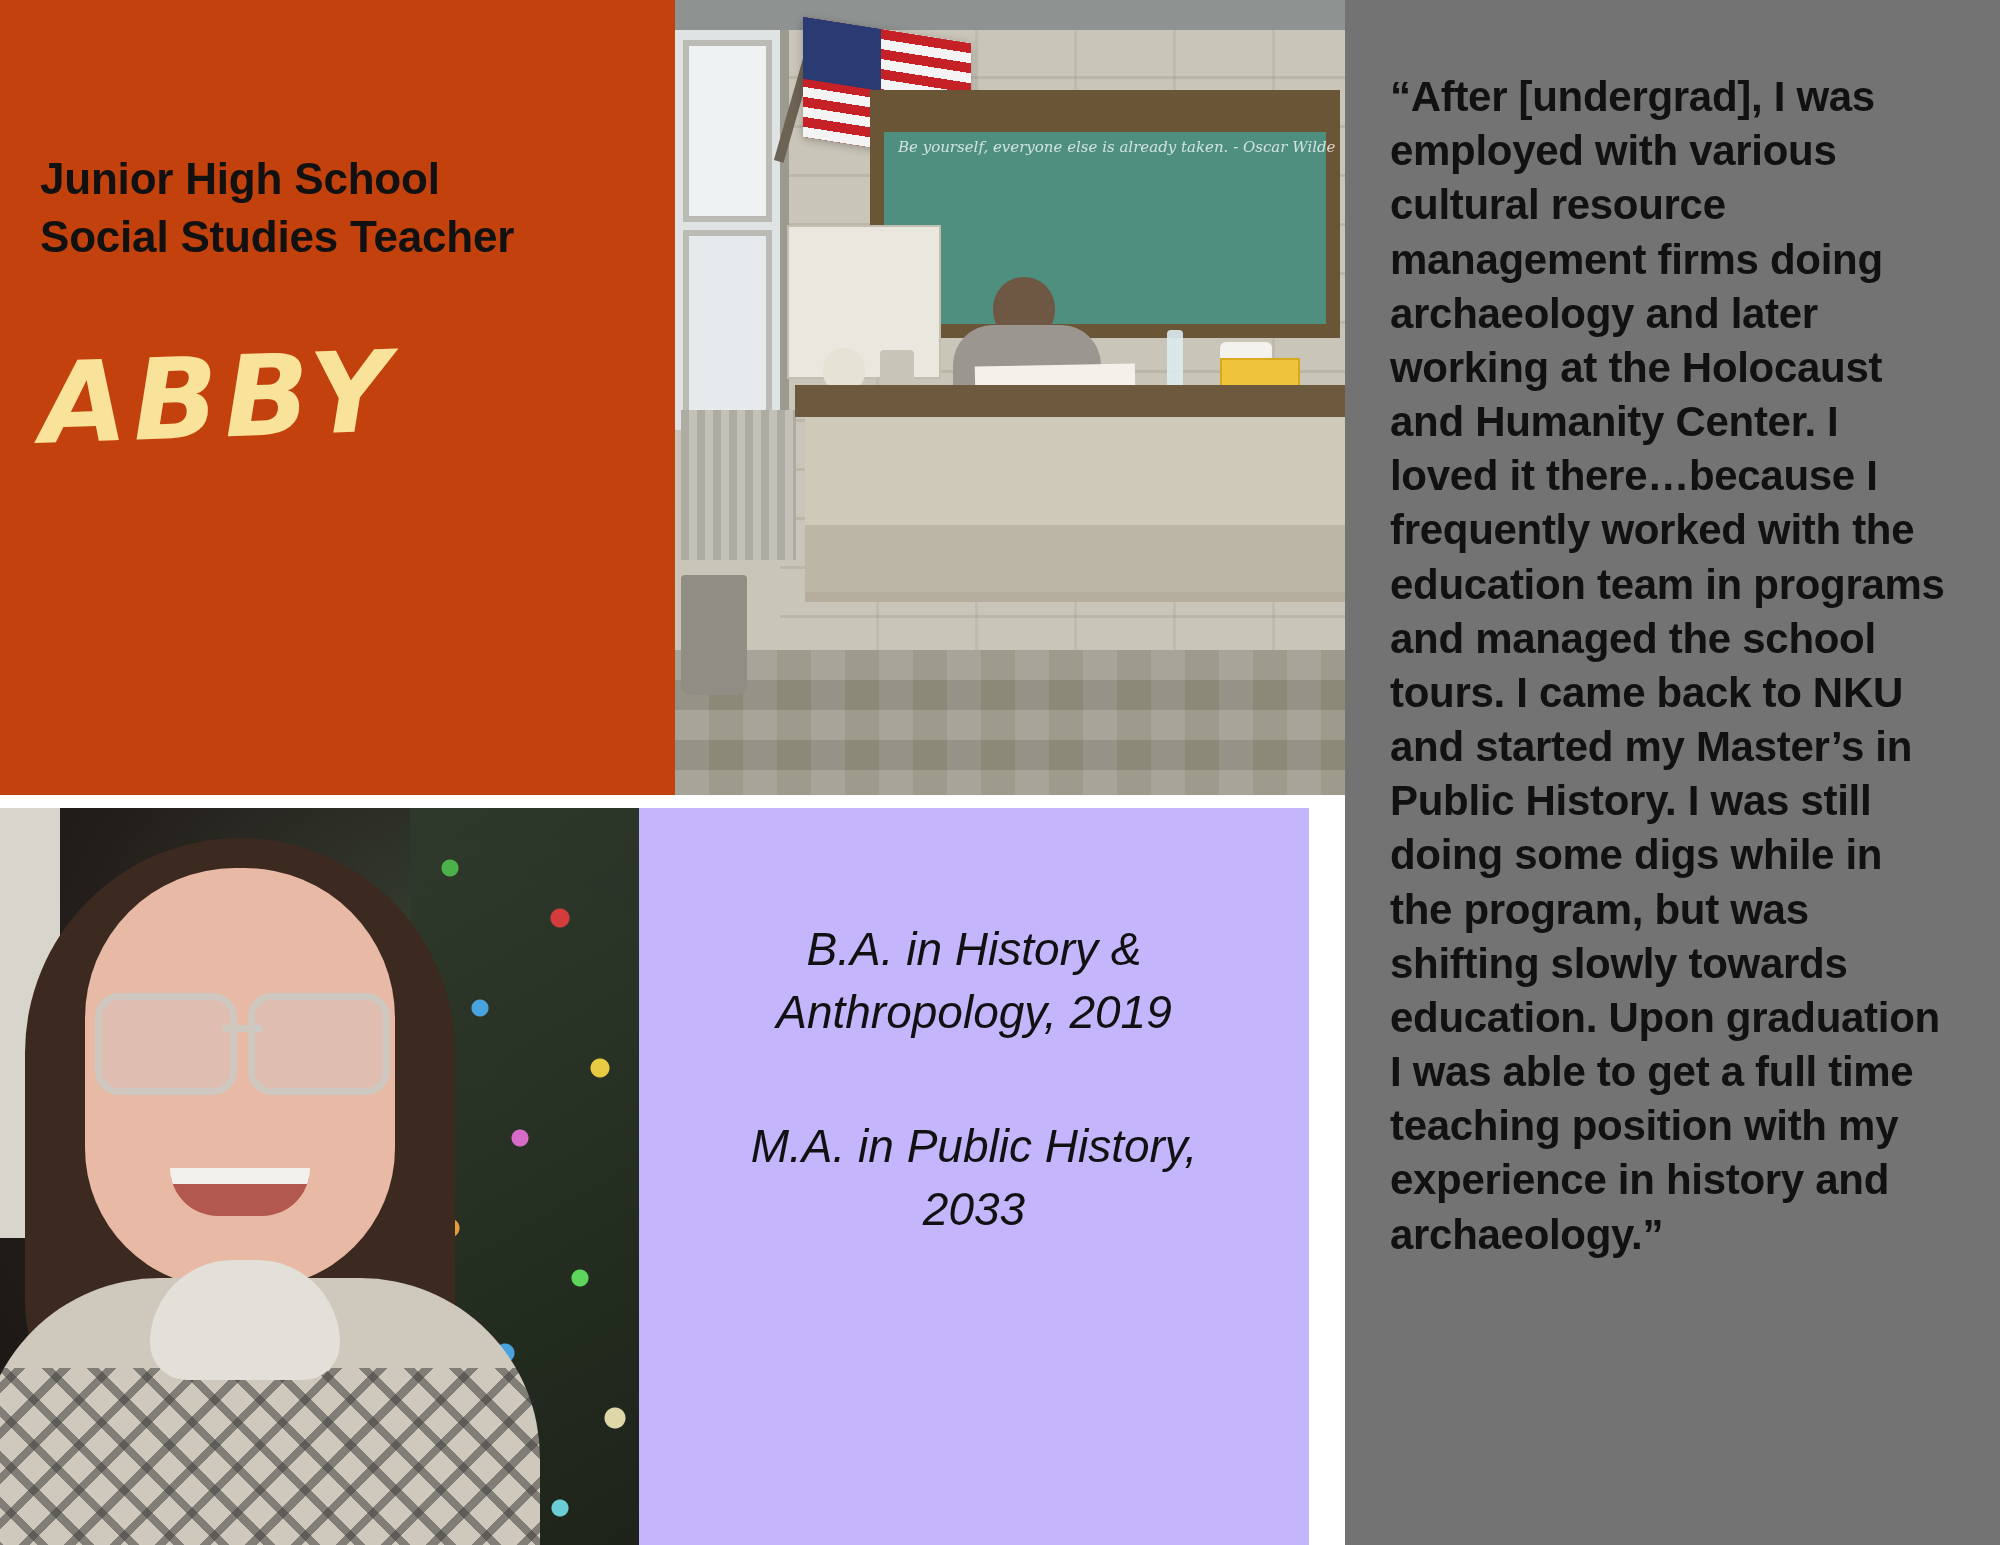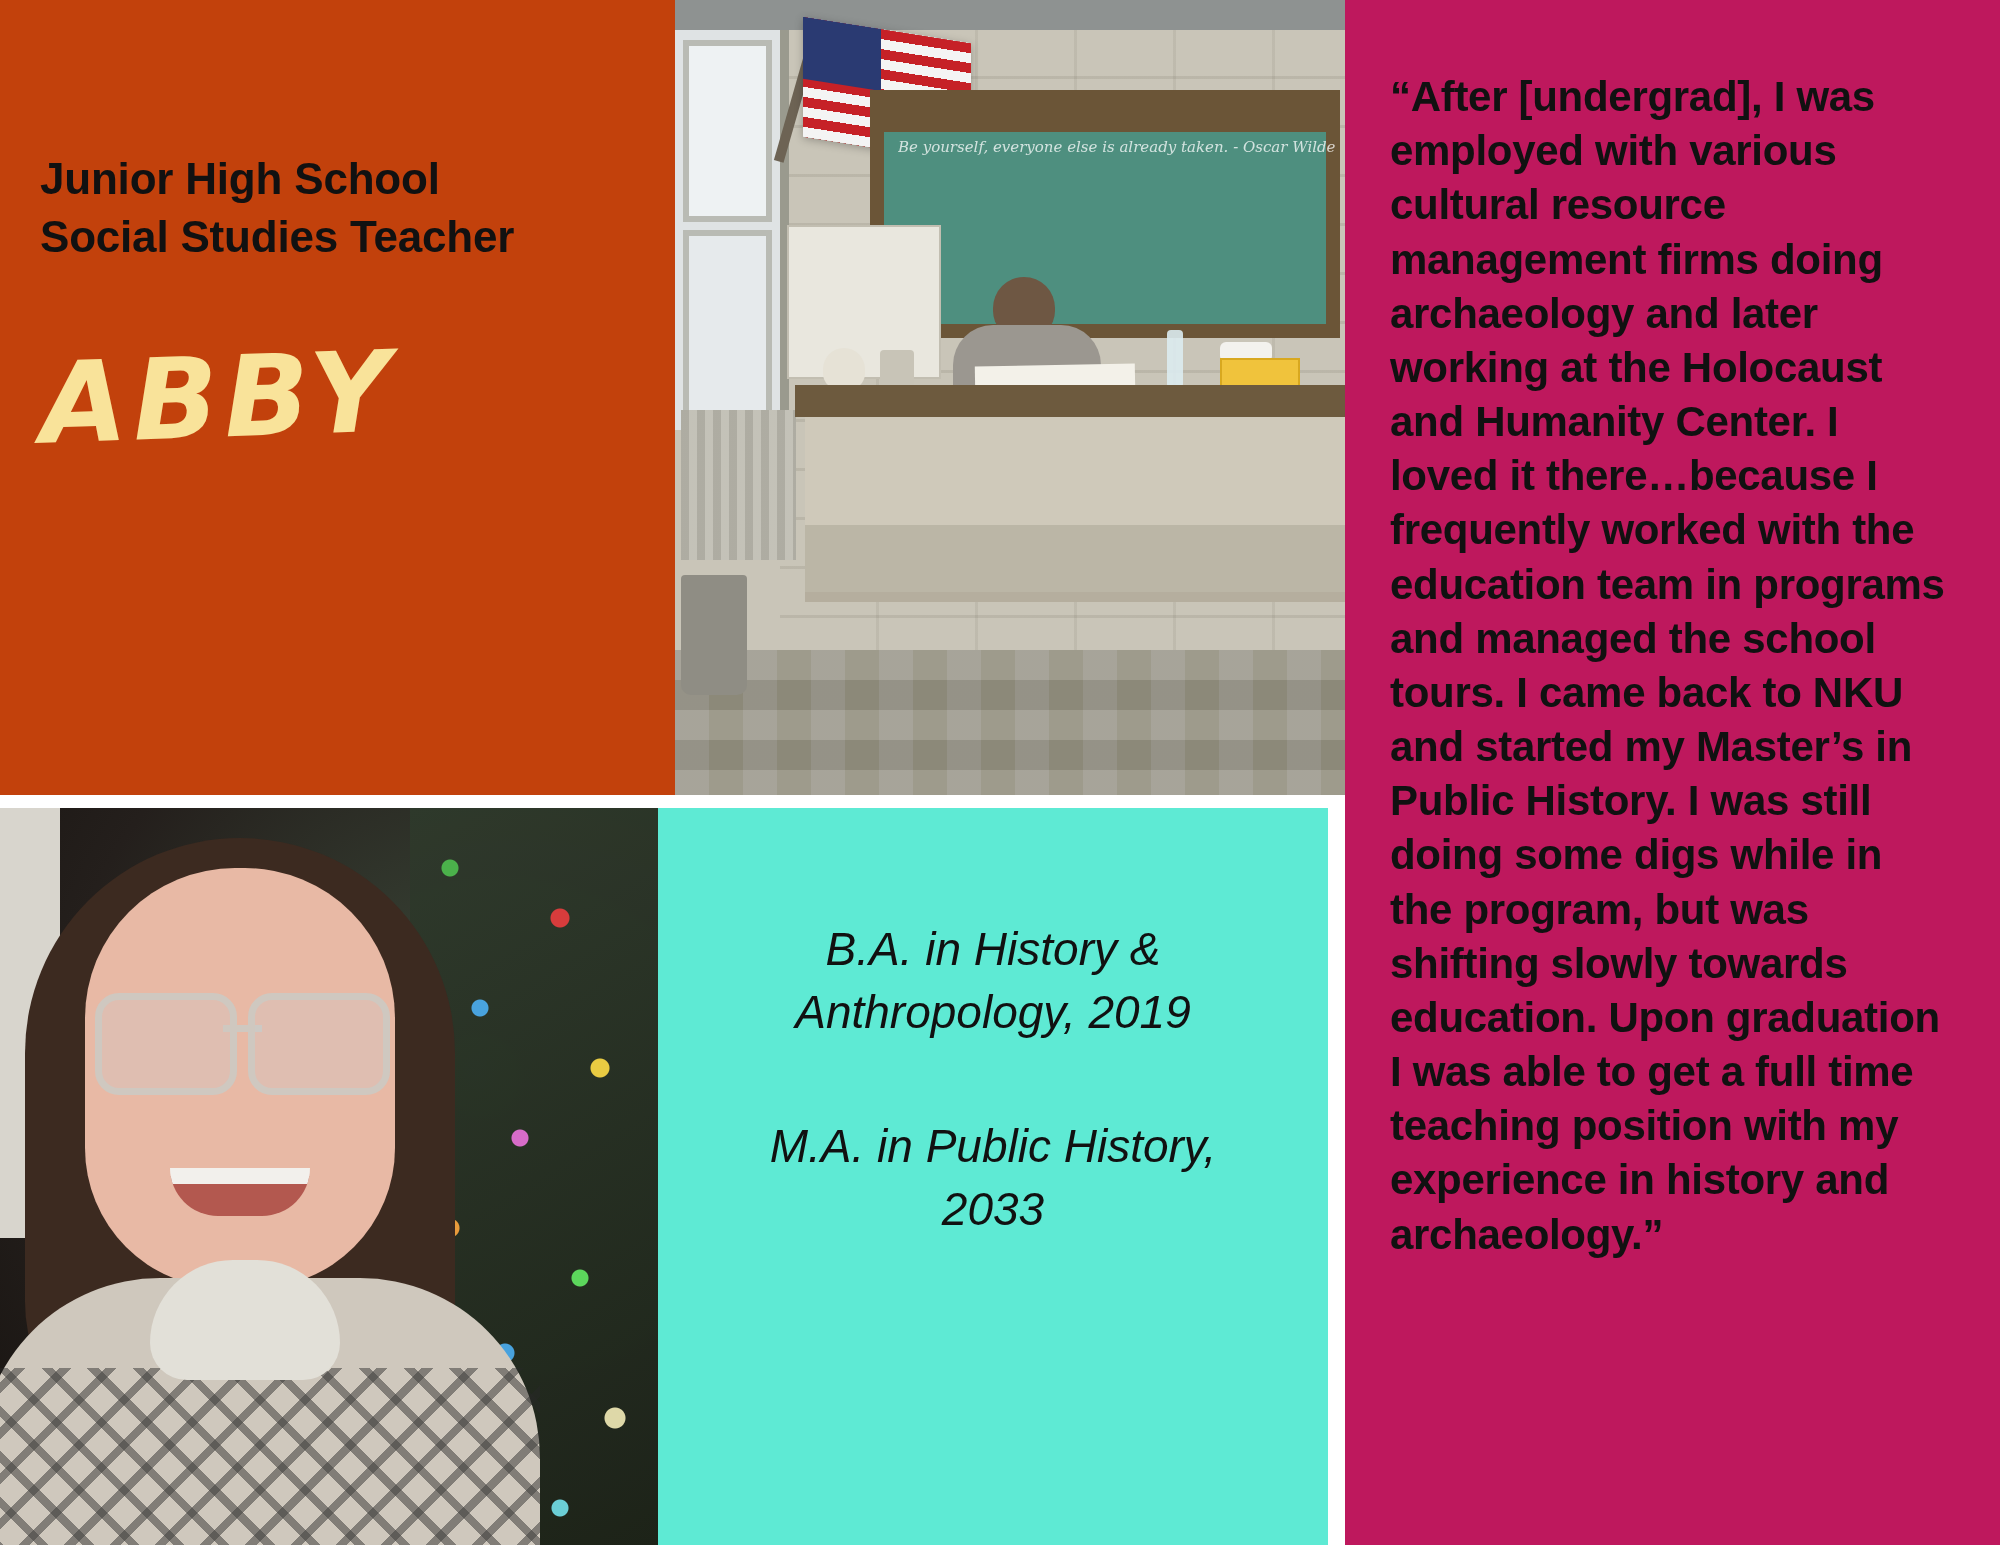--- a/index.html
+++ b/index.html
@@ -290,45 +290,45 @@
     background: #e2e0d8; border-radius: 90px 90px 40px 40px;
   }
   .pt-fridge {
     position: absolute; left: 0; top: 0; width: 60px; height: 430px;
     background: #d8d5cd;
   }
 
   
   .cell-degrees {
     position: absolute;
-    left: 658px;
+    left: 639px;
     top: 808px;
     width: 670px;
     height: 737px;
-    background: #5eead4;
+    background: #c4b5fd;
     box-sizing: border-box;
     padding: 110px 55px 0 55px;
     text-align: center;
   }
   .degree-line {
     font-size: 46px;
     font-style: italic;
     color: #111111;
     line-height: 1.38;
   }
   .degree-gap { height: 70px; }
 
   
   .quote-col {
     position: absolute;
     left: 1345px;
     top: 0;
     width: 655px;
     height: 1545px;
-    background: #be185d;
+    background: #737373;
     box-sizing: border-box;
     padding: 70px 45px 0 45px;
   }
   .quote-text {
     font-size: 42px;
     font-weight: bold;
     color: #111111;
     line-height: 1.29;
     letter-spacing: -0.3px;
   }

